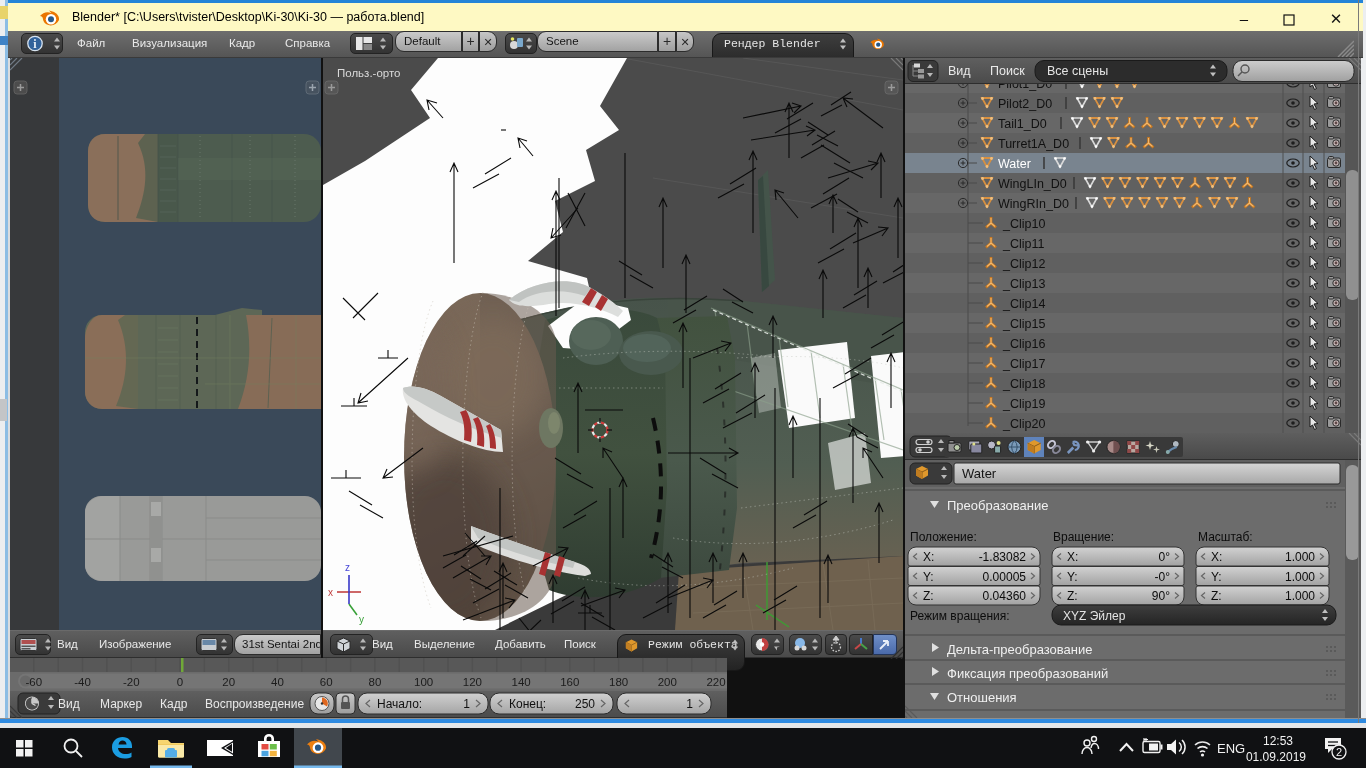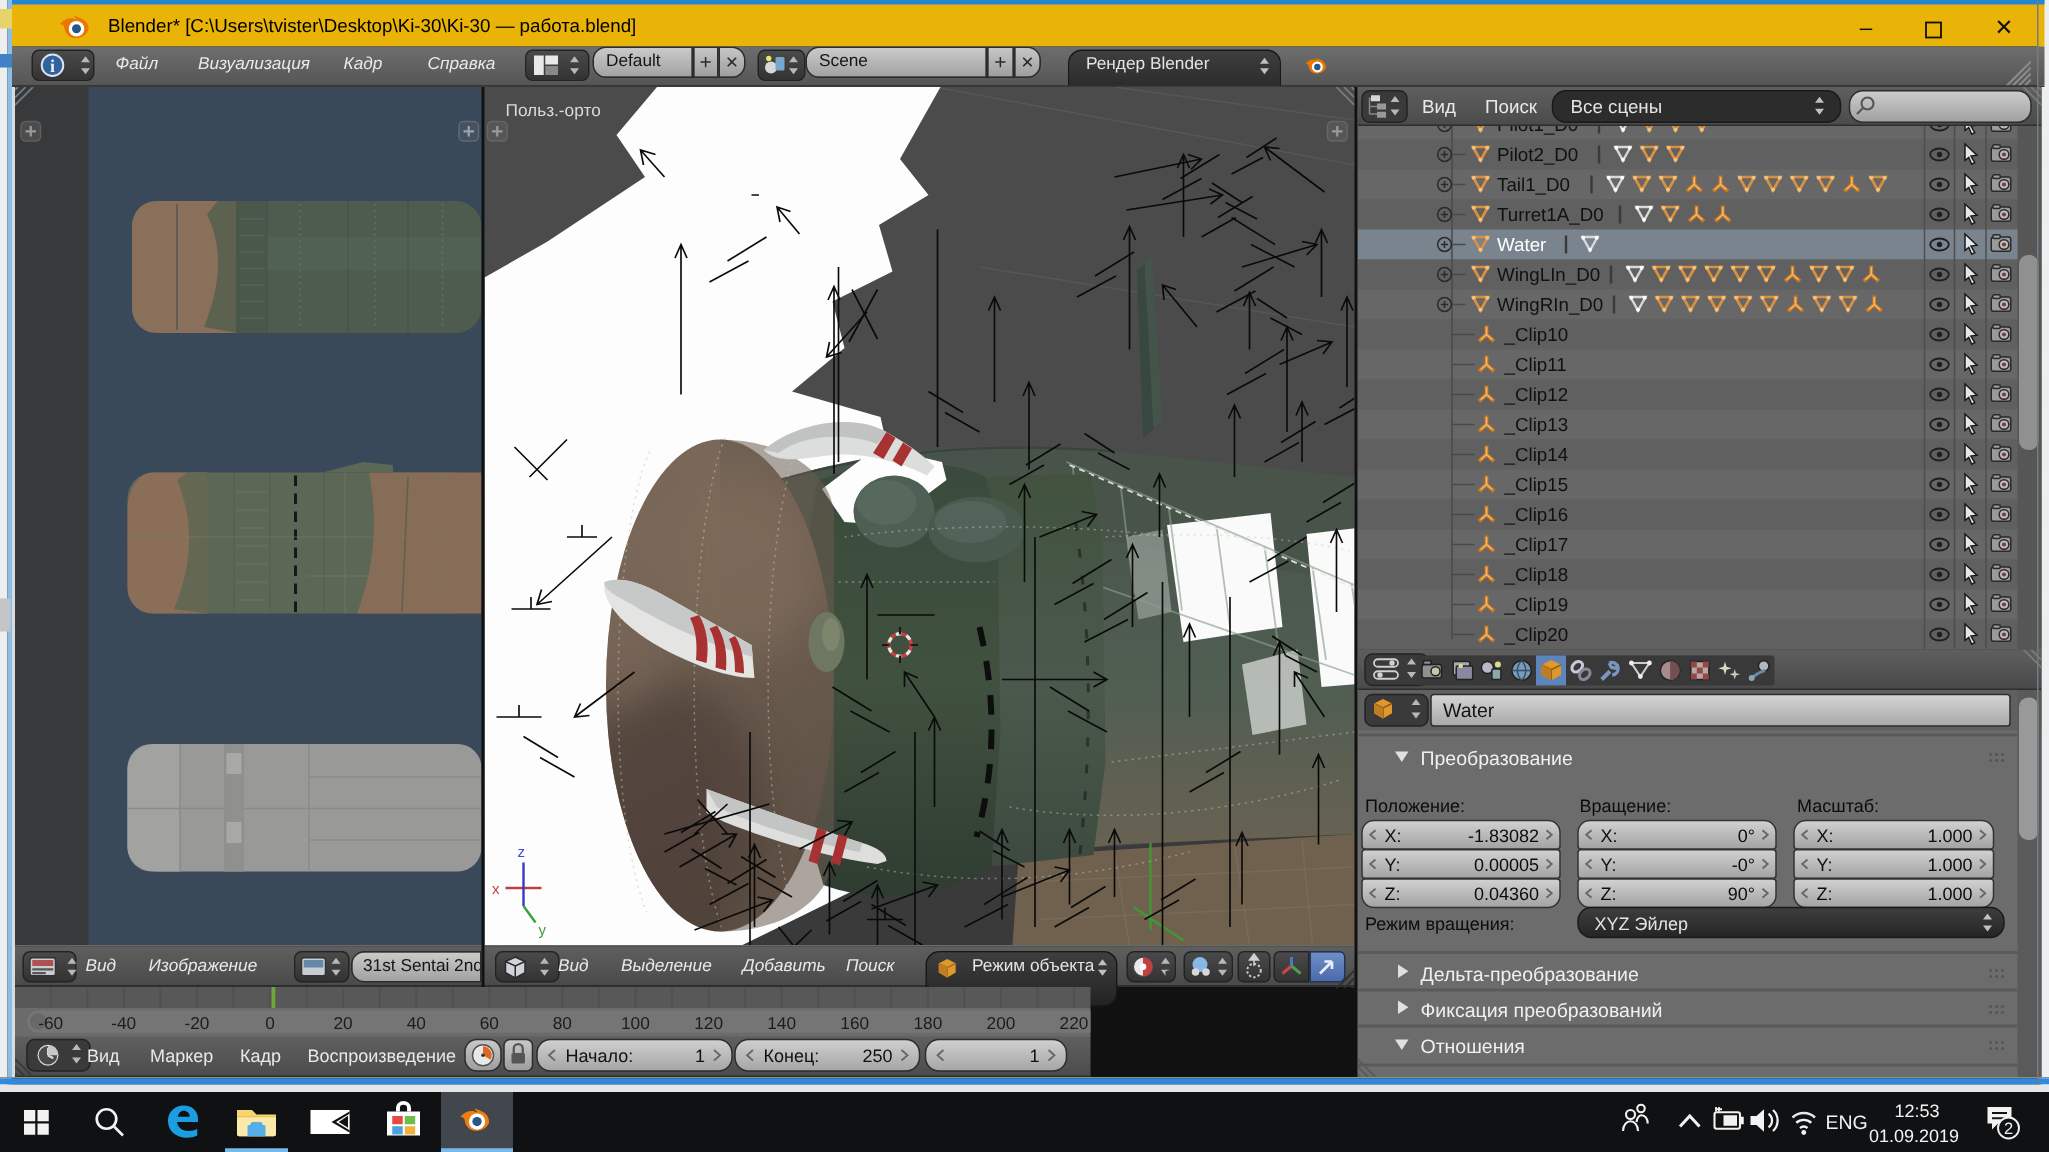--- a/index.html
+++ b/index.html
@@ -6,31 +6,31 @@
 html,body { width:1366px; height:768px; overflow:hidden; }
 body { font-family:"Liberation Sans",sans-serif; background:#000; position:relative; }
 #scr { position:absolute; left:0; top:0; width:1366px; height:768px; background:#111; }
 .abs { position:absolute; }
 
 
 #deskL { left:0; top:0; width:5px; height:728px; background:#eceef0; }
 #deskR { right:0; top:0; width:5px; height:728px; background:#eceef0; }
 
 
-#title { left:8px; top:0; width:1355px; height:31px; background:#eab308; border-top:3px solid #2484d7; }
+#title { left:8px; top:0; width:1355px; height:31px; background:#fef9c3; border-top:3px solid #2484d7; }
 #title .txt { position:absolute; left:64px; top:7px; font-size:12.5px; color:#000; }
 .winbtn { position:absolute; top:3px; width:46px; height:27px; color:#111; text-align:center; line-height:26px; font-size:15px; }
 
 
 #infobar { left:8px; top:31px; width:1355px; height:27px; overflow:hidden; background:linear-gradient(#6e6e6e,#555555); border-bottom:1px solid #3a3a3a; }
-.menu { position:absolute; top:6px; font-size:11.5px; color:#e9e9e9; white-space:nowrap;font-style:italic; }
+.menu { position:absolute; top:6px; font-size:11.5px; color:#e9e9e9; white-space:nowrap; }
 .iconblk { position:absolute; background:linear-gradient(#4a4a4a,#333); border:1px solid #232323; border-radius:5px; height:21px; }
 .lfield { position:absolute; background:linear-gradient(#cacaca,#a2a2a2); border:1px solid #2c2c2c; height:21px; color:#151515; font-size:11.5px; }
 .pxbtn { position:absolute; background:linear-gradient(#c6c6c6,#9e9e9e); border:1px solid #2c2c2c; height:21px; color:#2a2a2a; text-align:center; }
-.darkdd { position:absolute; background:linear-gradient(#3e3e3e,#232323); border:1px solid #181818; border-radius:9px; height:37px; color:#e4e4e4; font-size:11.5px; }
+.darkdd { position:absolute; background:linear-gradient(#3e3e3e,#232323); border:1px solid #181818; border-radius:9px; height:37px; color:#e4e4e4; font-size:11.5px;font-family:Liberation Mono, monospace; }
 
 
 .ehdr { position:absolute; background:linear-gradient(#5f5f5f,#4a4a4a); border-top:1px solid #6a6a6a; border-bottom:1px solid #2e2e2e; }
 .ehdr .menu { top:7px; }
 
 
 #taskbar { left:0; top:728px; width:1366px; height:40px; background:#101113;text-align:center; }
 
 
 #botline1 { left:0; top:718px; width:1366px; height:1px; background:#8f8f8f; }

